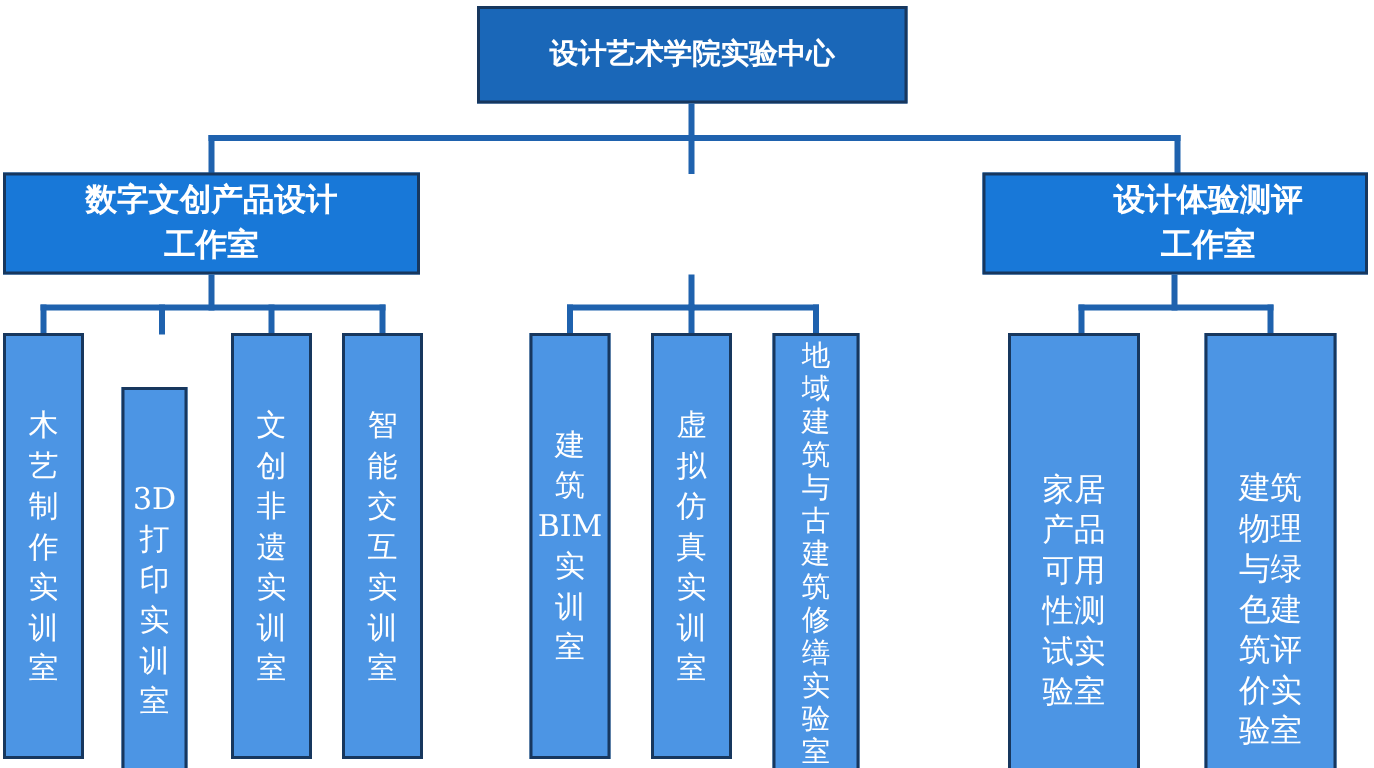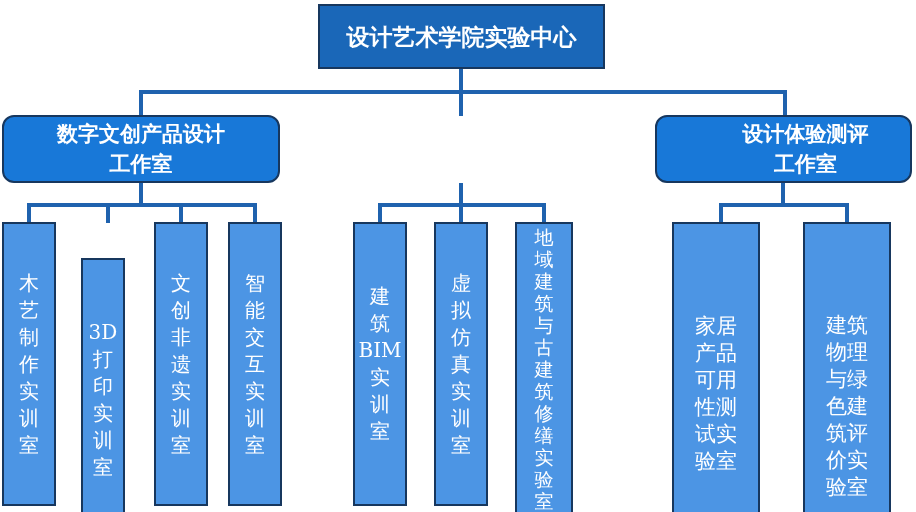--- a/index.html
+++ b/index.html
@@ -17,29 +17,28 @@
     display:flex;
     align-items:center;
     justify-content:center;
     text-align:center;
     color:#fff;
     white-space:pre-line;
   }
   .root{
     background:var(--root-fill,#1a67b8);
     font-weight:bold;
-    font-size:23px;
+    font-size:19px;
     line-height:30px;
   }
   .branch{
     background:var(--branch-fill,#1878d8);
     font-weight:bold;
     font-size:21px;
     line-height:30px;
-    border-radius:12px;
   }
   .leaf{
     background:var(--leaf-fill,#4c95e4);
     font-family:"DejaVu Serif",serif;
     font-size:20px;
     line-height:27px;
   }
   .leaf.wide{
     font-size:21px;
     line-height:27px;

